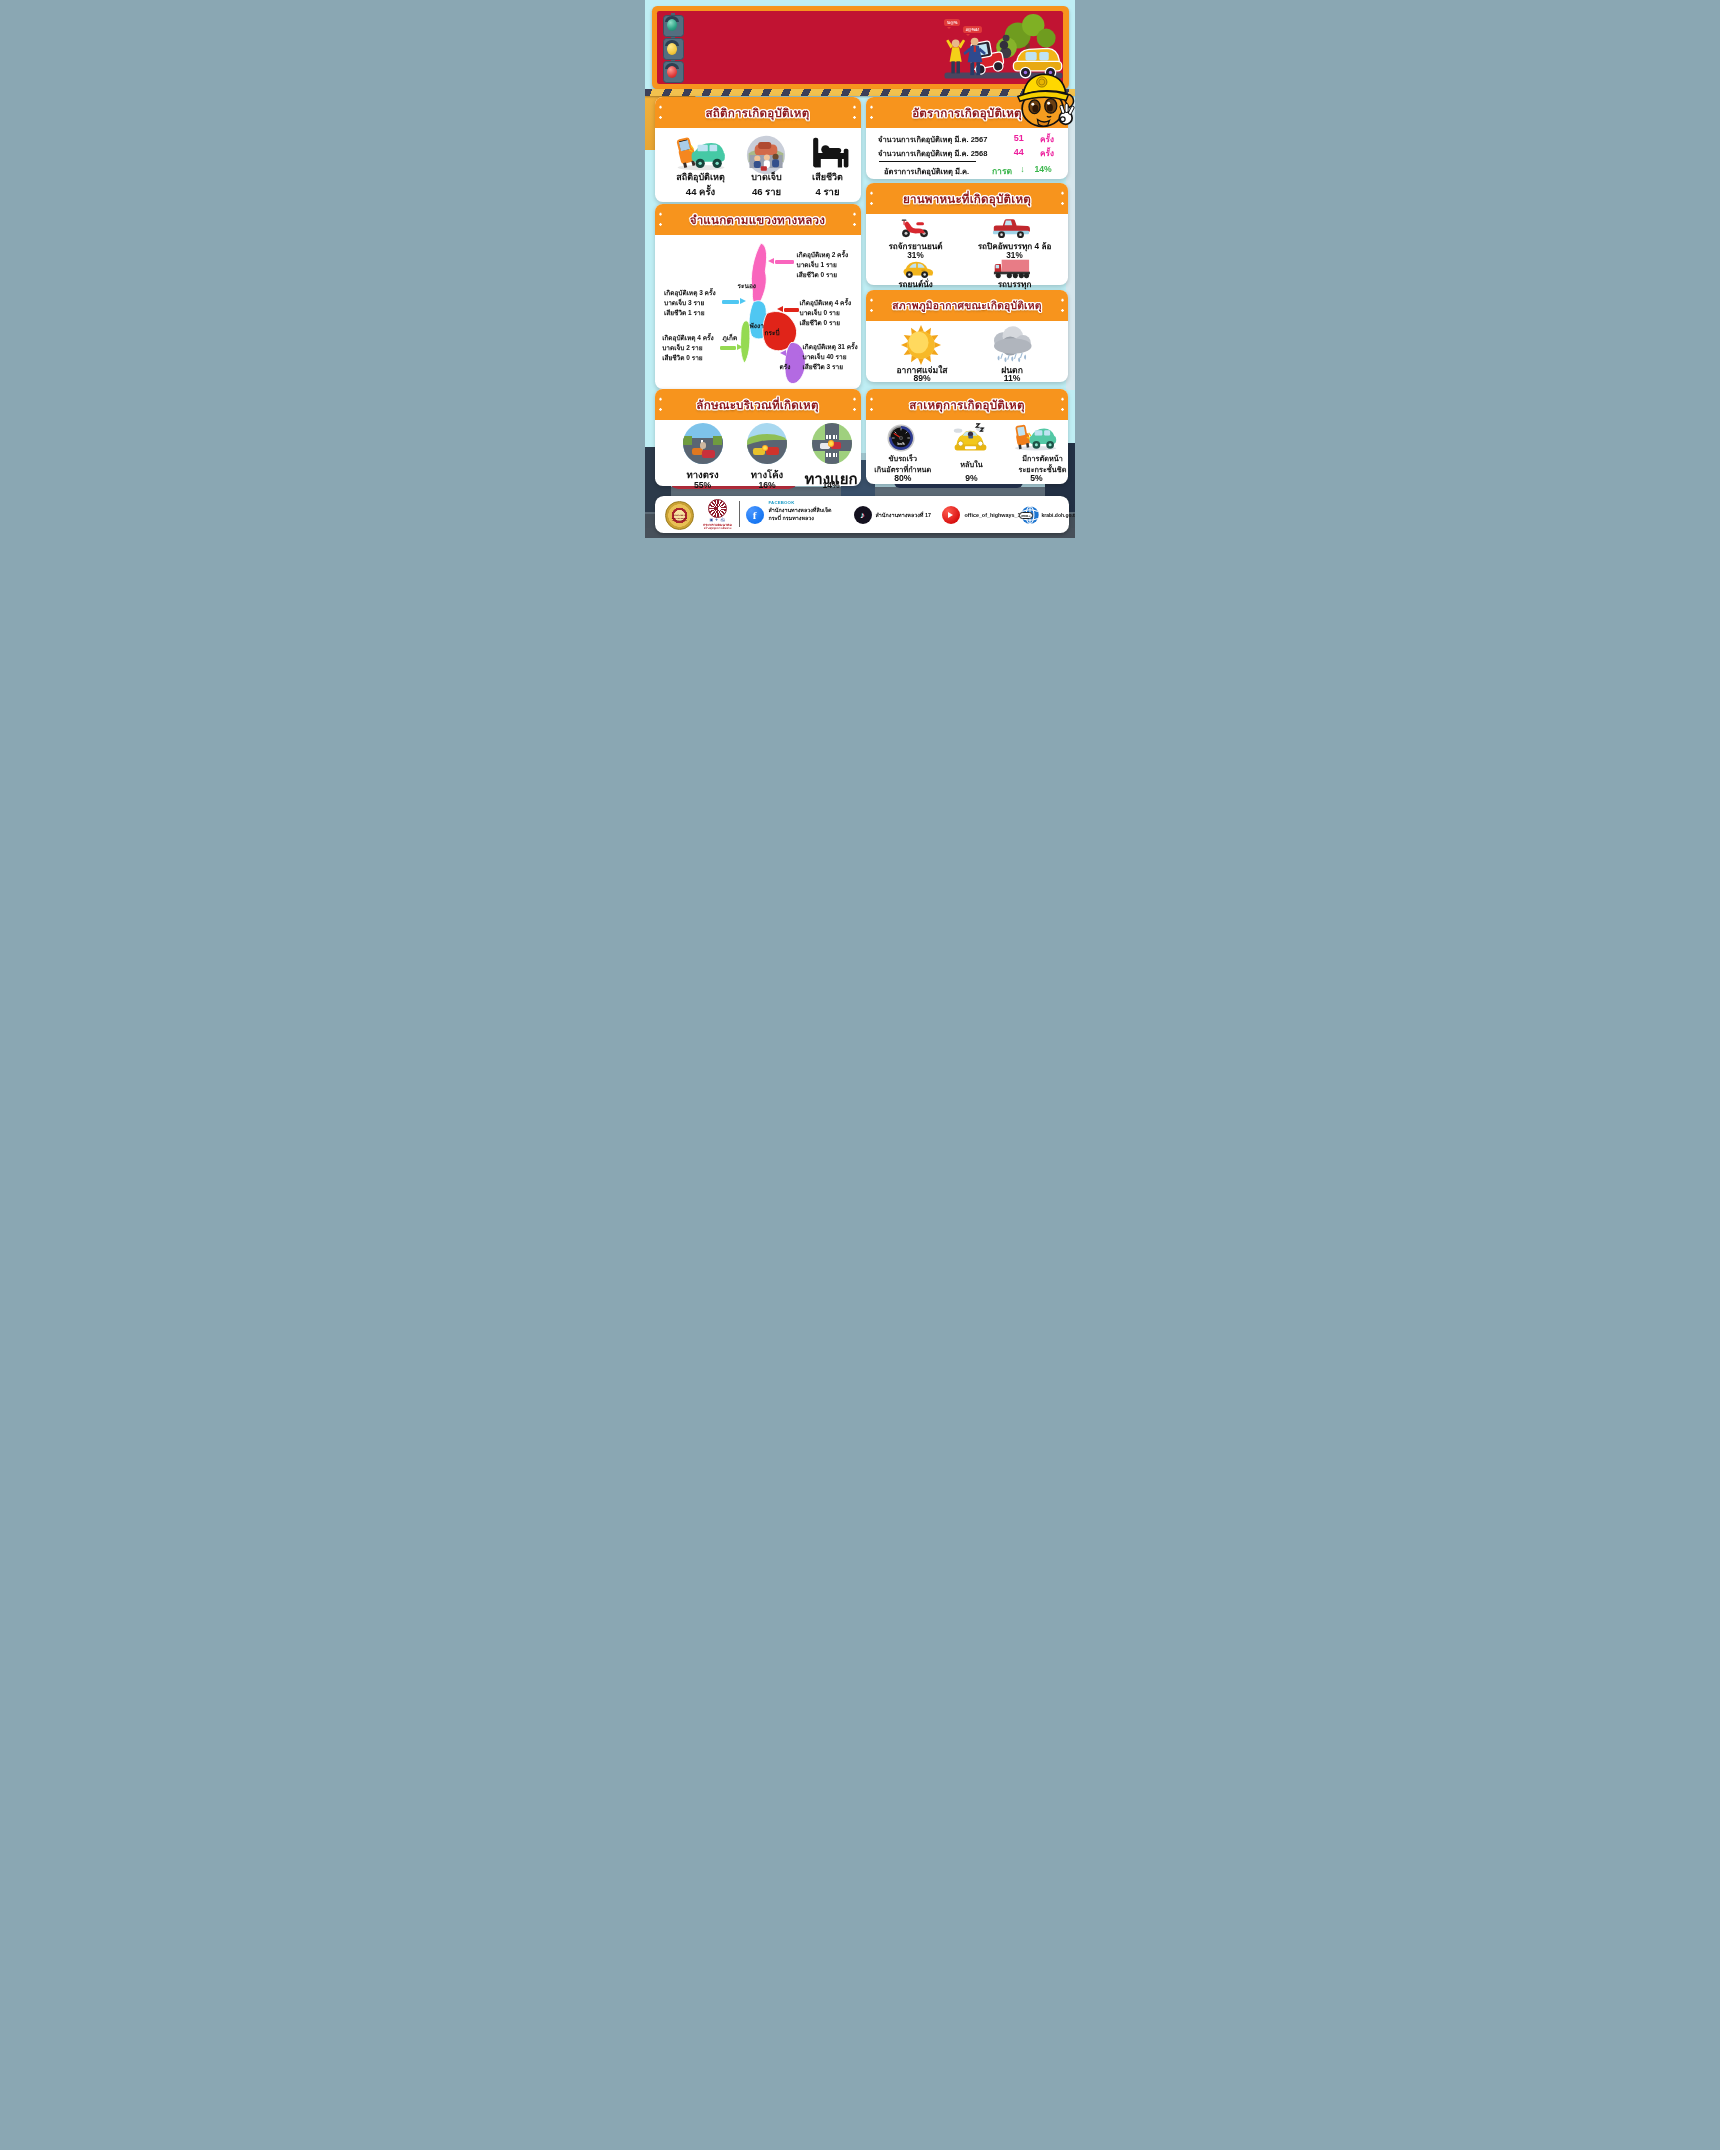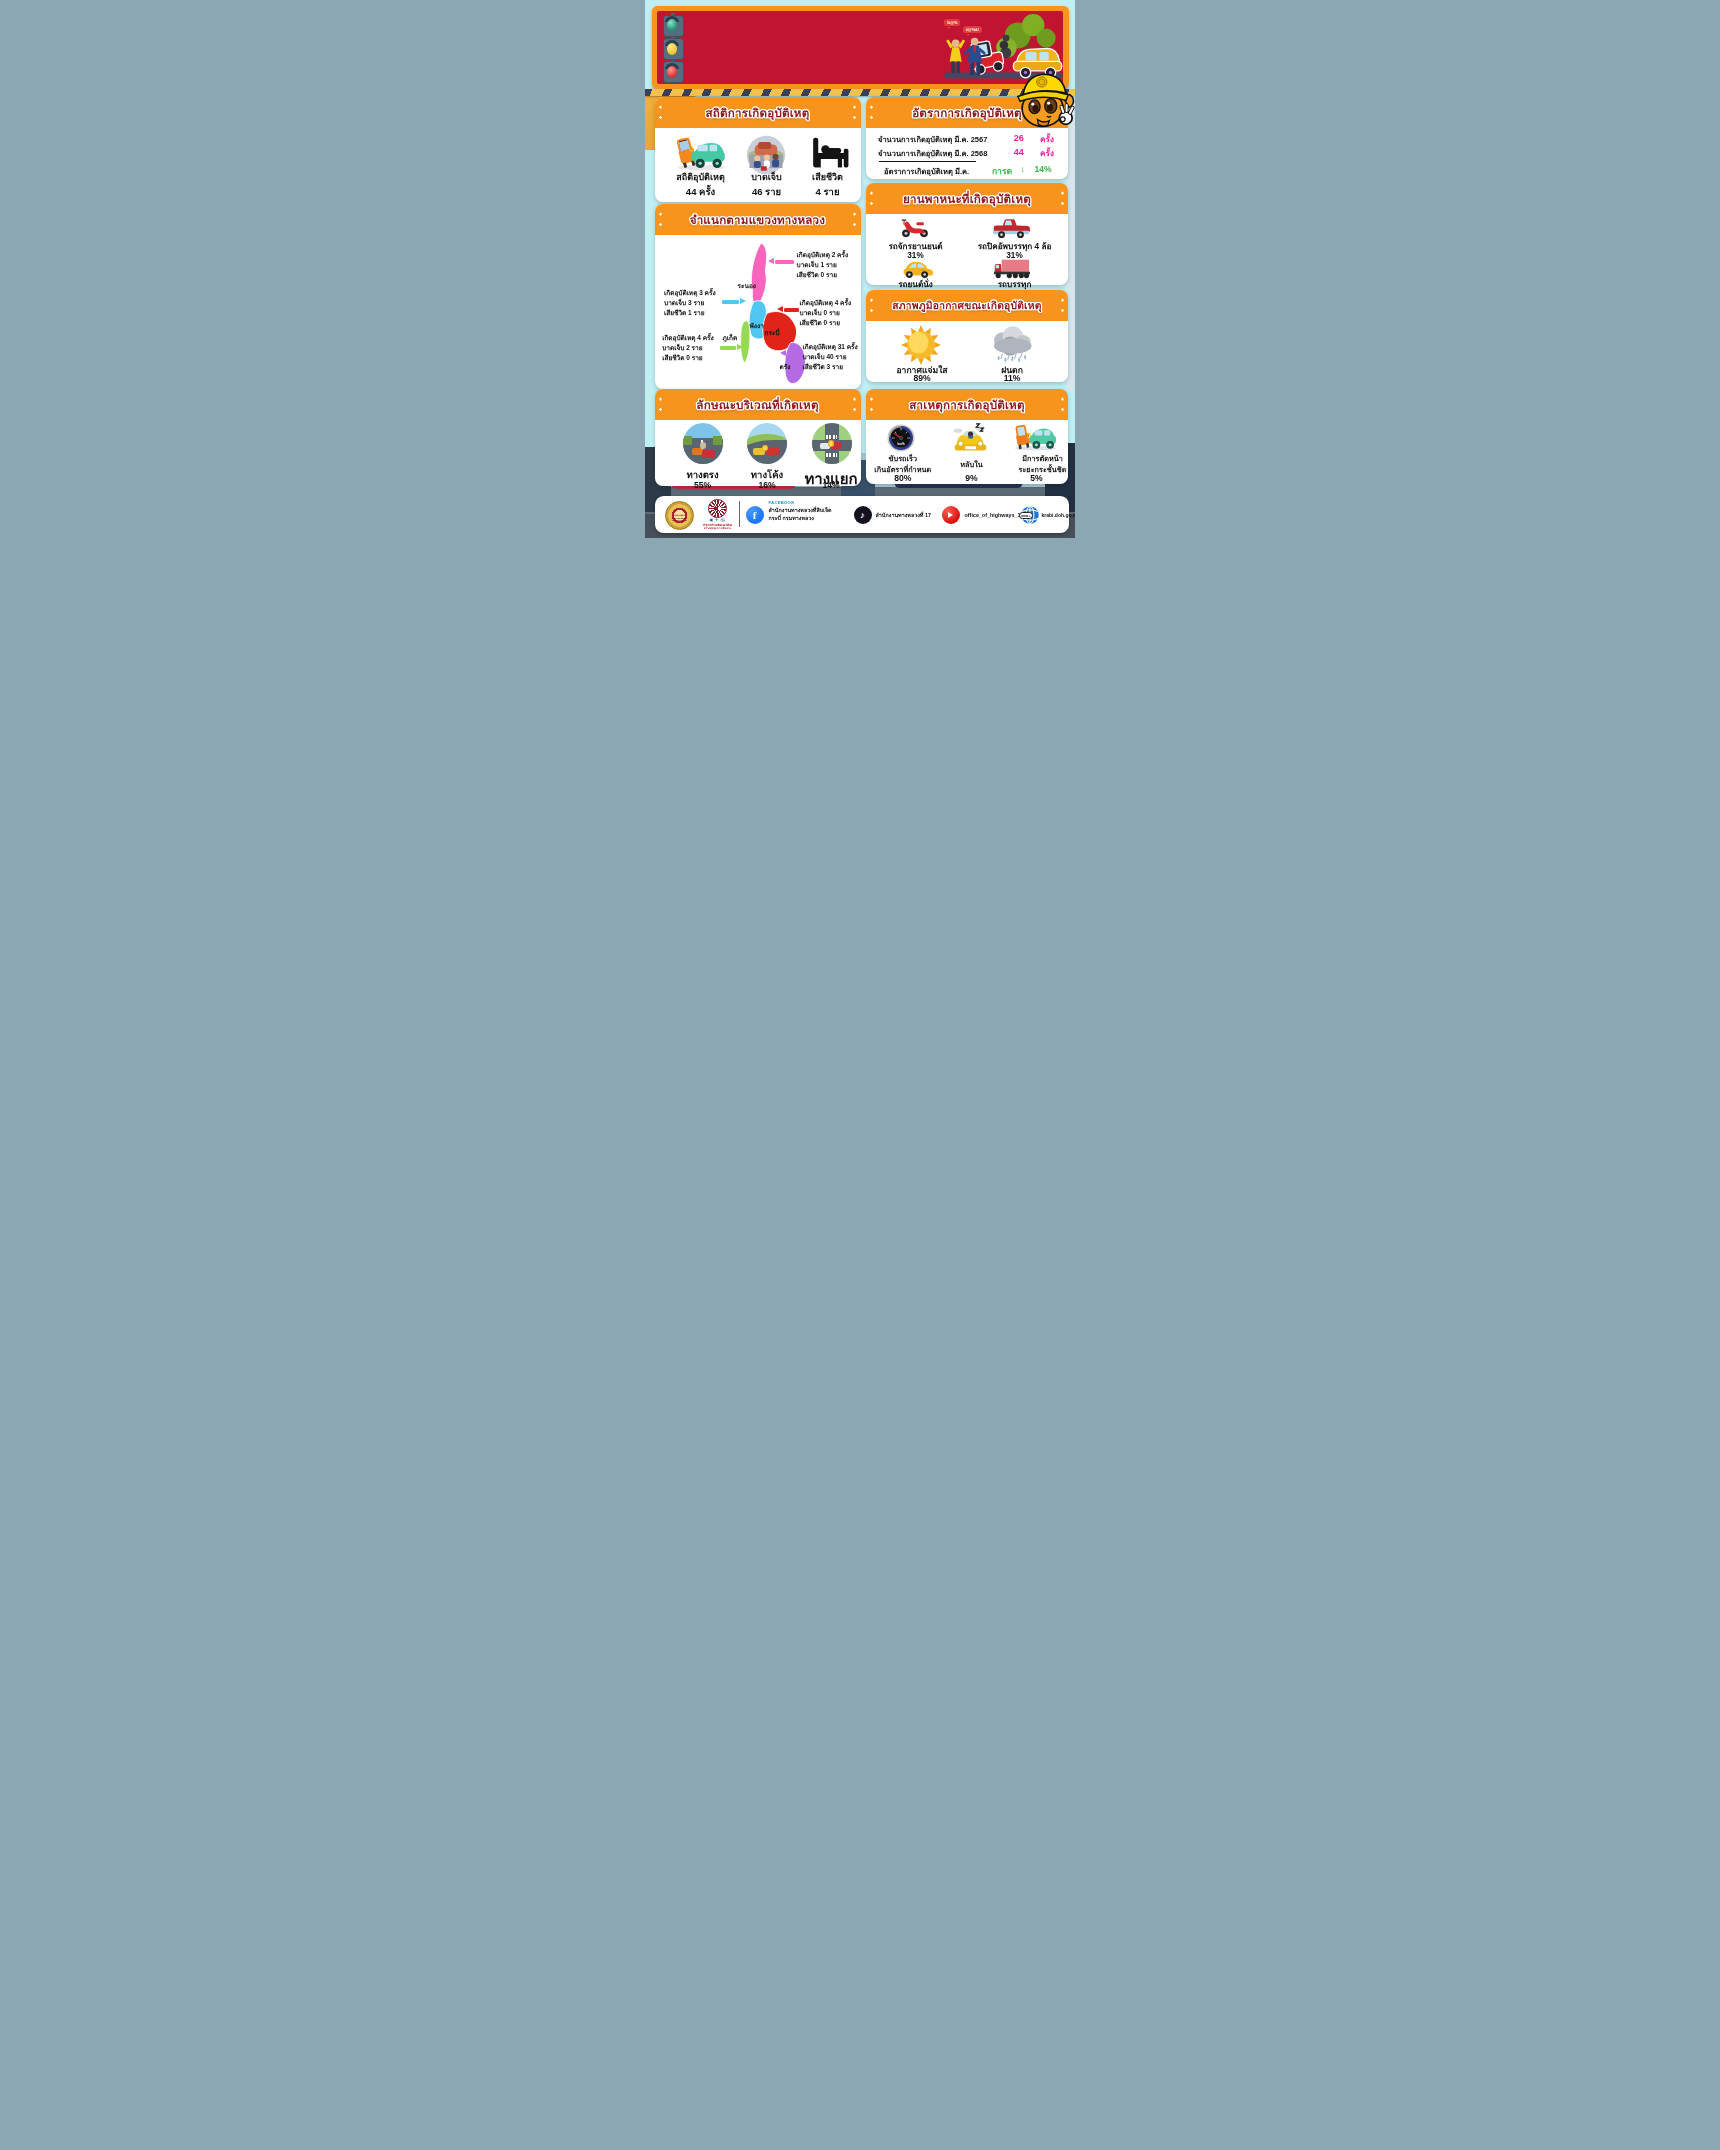--- a/index.html
+++ b/index.html
@@ -221,21 +221,21 @@
     <div class="val" style="left:143px;top:87px;width:60px;font-size:9.5px;">4 ราย</div>
   </div>
 
   <div class="panel" style="left:221px;top:97px;width:202px;height:82px;">
     <div class="phead">
         <div class="dots dl"></div>
         <div class="dots dr"></div>
       <span class="ptitle">อัตราการเกิดอุบัติเหตุ</span>
       </div>
     <div class="lbl" style="left:12px;top:36px;width:129px;text-align:left;font-size:7.5px;">จำนวนการเกิดอุบัติเหตุ มี.ค. 2567</div>
-    <div class="val magenta" style="left:142px;top:36px;width:21.5px;font-size:9px;">26</div>
+    <div class="val magenta" style="left:142px;top:36px;width:21.5px;font-size:9px;">51</div>
     <div class="val magenta" style="left:168px;top:36px;width:26px;font-size:8.2px;">ครั้ง</div>
     <div class="lbl" style="left:12px;top:50px;width:129px;text-align:left;font-size:7.5px;">จำนวนการเกิดอุบัติเหตุ มี.ค. 2568</div>
     <div class="val magenta" style="left:142px;top:50px;width:21.5px;font-size:9px;">44</div>
     <div class="val magenta" style="left:168px;top:50px;width:26px;font-size:8.2px;">ครั้ง</div>
     <div class="abs" style="left:13px;top:64px;width:97px;height:1.3px;background:#111;"></div>
     <div class="lbl" style="left:18px;top:68px;width:103px;text-align:left;font-size:7.5px;">อัตราการเกิดอุบัติเหตุ  มี.ค.</div>
     <div class="val green" style="left:121px;top:67px;width:30px;font-size:8.6px;">การต</div>
     <div class="val green" style="left:151px;top:67px;width:11.2px;font-size:9px;">↓</div>
     <div class="val green" style="left:164px;top:67px;width:26px;font-size:8.6px;">14%</div>
   </div>

